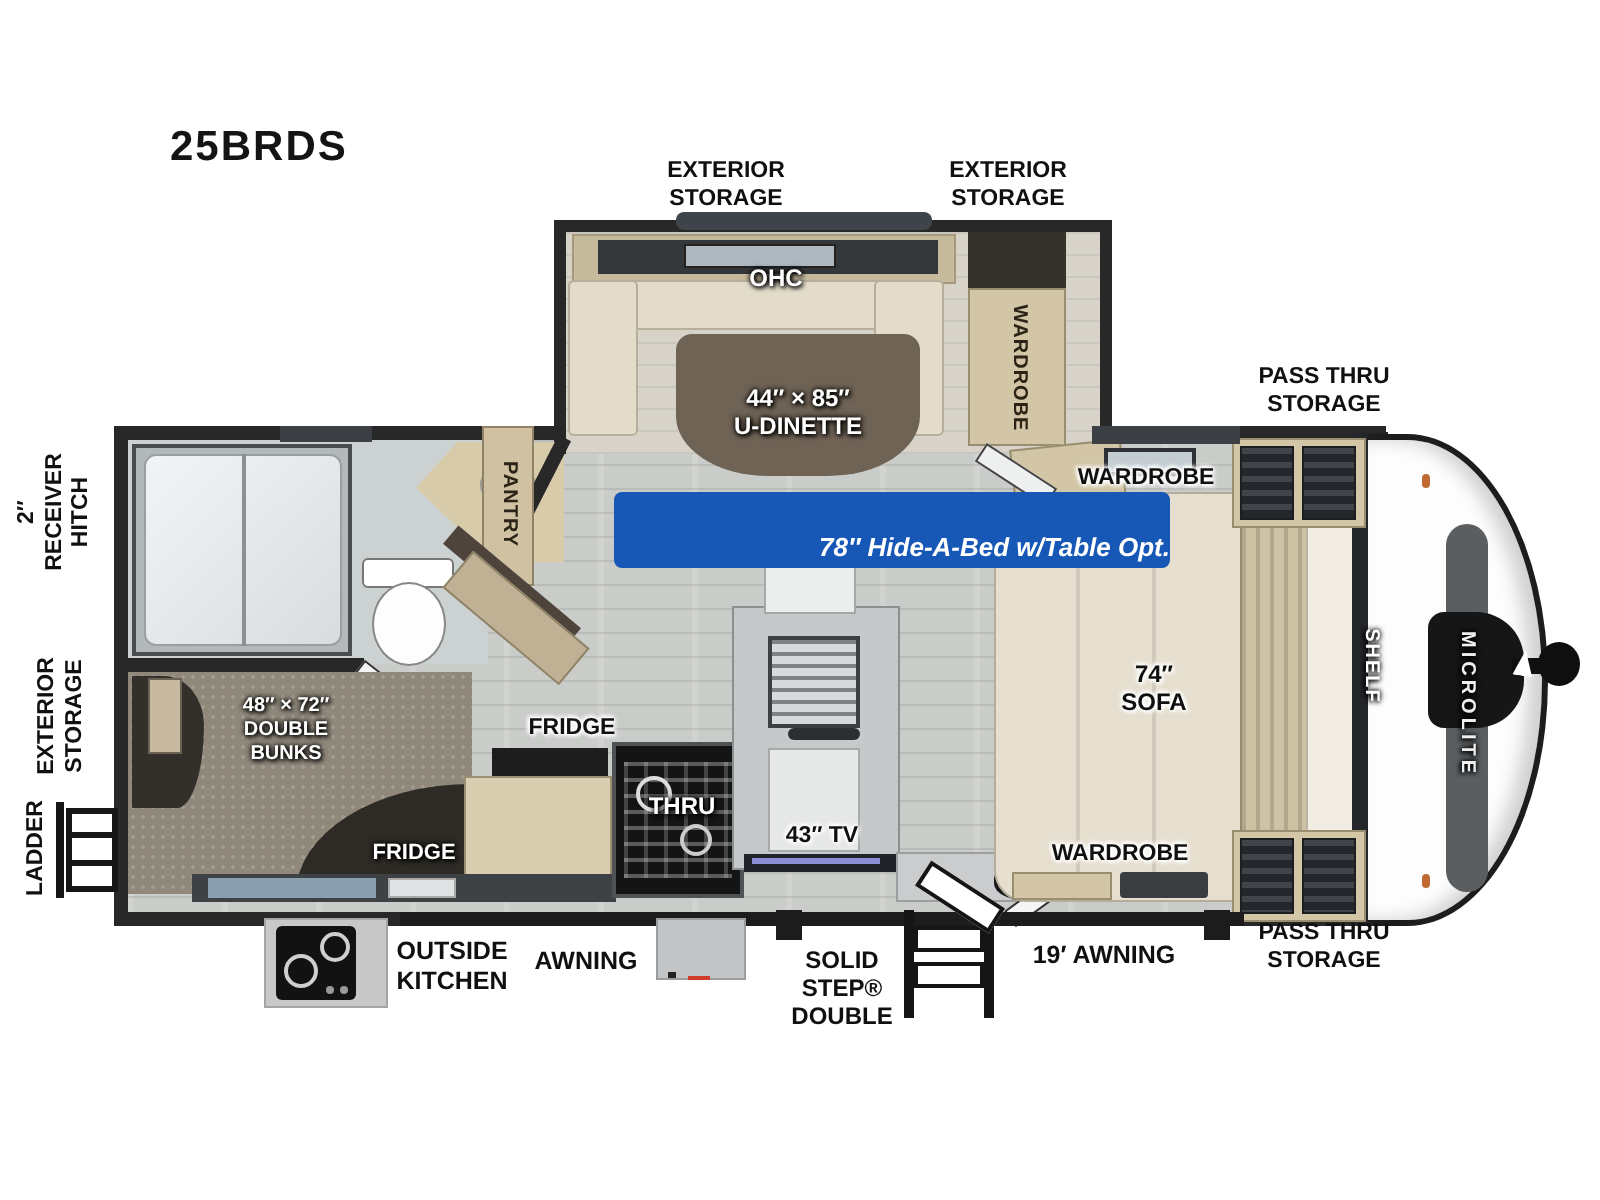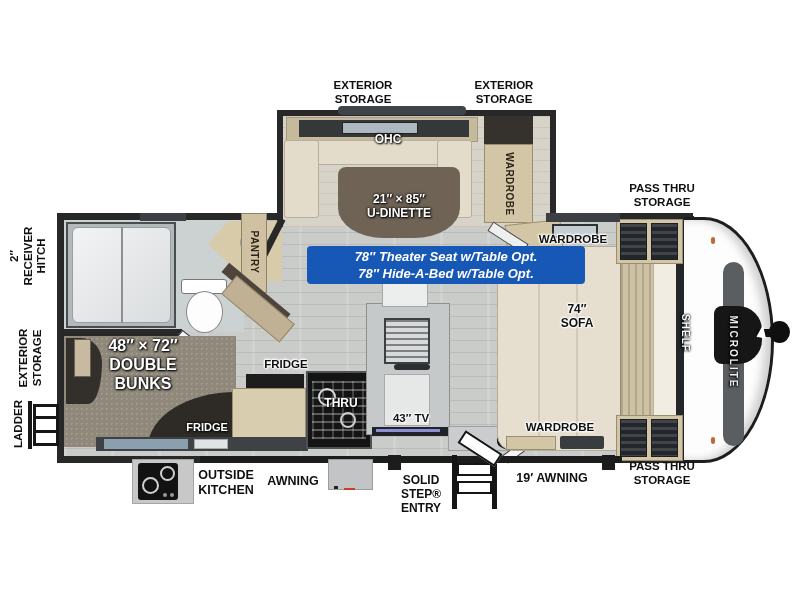--- a/index.html
+++ b/index.html
@@ -24,20 +24,21 @@
   .wood{background:#cec2a5;border:1px solid #958a6f;
     background-image:repeating-linear-gradient(90deg,rgba(110,95,70,.28) 0 2px,transparent 2px 7px);}
   .slat{background:repeating-linear-gradient(180deg,#41454a 0 3px,#23262a 3px 7px);border:1px solid #1c1e21;}
   .wall{background:#282828;}
 </style>
 </head>
 <body>
 
 <div id="stage">
 
+  <div style="left:85px;top:62px;font-size:21px;font-weight:600;letter-spacing:1px;color:#141414;">25BRDS</div>
 
   <div class="floor" style="left:57px;top:213px;width:636px;height:250px;border:7px solid #282828;"></div>
 
   <div class="slidefloor" style="left:288px;top:209px;width:260px;height:15px;"></div>
 
   <div class="slidefloor" style="left:277px;top:110px;width:279px;height:117px;border:6px solid #282828;border-bottom:none;"></div>
   <div style="left:338px;top:106px;width:128px;height:9px;background:#3f444a;border-radius:4px;"></div>
   <div style="left:286px;top:117px;width:192px;height:25px;background:#c6ba9d;border:1px solid #a79a7c;"></div>
   <div style="left:299px;top:120px;width:170px;height:17px;background:#35383b;"></div>
   <div style="left:342px;top:122px;width:76px;height:12px;background:#aeb8c0;border:1px solid #222;"></div>
@@ -105,22 +106,21 @@
   <div class="slat" style="left:620px;top:419px;width:27px;height:38px;"></div>
   <div class="slat" style="left:651px;top:419px;width:27px;height:38px;"></div>
   <div class="tan" style="left:506px;top:222px;width:56px;height:30px;transform:rotate(-6deg);"></div>
   <div style="left:487px;top:232px;width:42px;height:11px;background:#eef0f0;border:1px solid #444;transform:rotate(33deg);"></div>
   <div style="left:546px;top:213px;width:74px;height:9px;background:#3c4044;"></div>
   <div style="left:552px;top:224px;width:46px;height:14px;background:#c3cdd2;border:2px solid #2e3134;"></div>
   <div class="tan" style="left:506px;top:436px;width:50px;height:14px;"></div>
   <div style="left:560px;top:436px;width:44px;height:13px;background:#3a3d40;border-radius:2px;"></div>
 
   <div style="left:307px;top:246px;width:278px;height:38px;background:#1757b5;border-radius:4px;z-index:25;">
-    <div style="position:absolute;left:0;top:2px;width:100%;text-align:center;color:#fff;font-size:13px;font-weight:700;font-style:italic;line-height:18px;">78″ Theater Seat w/Table Opt.</div>
-    <div style="position:absolute;left:0;top:19px;width:100%;text-align:center;color:#fff;font-size:13px;font-weight:700;font-style:italic;line-height:18px;">78″ Hide-A-Bed w/Table Opt.</div>
+    <div style="position:absolute;left:0;top:19px;width:100%;text-align:right;color:#fff;font-size:13px;font-weight:700;font-style:italic;line-height:18px;">78″ Hide-A-Bed w/Table Opt.</div>
   </div>
 
   <div style="left:684px;top:217px;width:90px;height:246px;background:#fdfdfd;border:3px solid #1d1d1d;border-left:none;border-radius:2px 72px 72px 2px / 2px 126px 126px 2px;box-shadow:inset -7px 0 9px rgba(0,0,0,.18);z-index:20;"></div>
   <div style="left:723px;top:262px;width:21px;height:184px;background:#5a5e61;border-radius:11px;z-index:21;"></div>
   <div style="left:711px;top:237px;width:4px;height:7px;background:#c06a32;border-radius:2px;z-index:22;"></div>
   <div style="left:711px;top:437px;width:4px;height:7px;background:#c06a32;border-radius:2px;z-index:22;"></div>
   <div style="left:714px;top:306px;width:48px;height:58px;background:#161616;border-radius:8px 24px 24px 8px;z-index:23;"></div>
   <div style="left:756px;top:329px;width:28px;height:8px;background:#0f0f0f;z-index:23;"></div>
   <div style="left:769px;top:321px;width:21px;height:22px;background:#0f0f0f;border-radius:50%;z-index:23;"></div>
   <div style="left:757px;top:325px;width:10px;height:13px;background:#fff;clip-path:polygon(50% 0,100% 100%,0 100%);transform:rotate(8deg);z-index:24;"></div>
@@ -143,30 +143,30 @@
   <div style="left:334px;top:486px;width:4px;height:3px;background:#222;"></div>
   <div style="left:344px;top:488px;width:11px;height:2px;background:#d23b2a;"></div>
 
   <div style="left:33px;top:404px;width:26px;height:42px;background:#fff;border:3px solid #161616;">
     <div style="left:0;top:9px;width:100%;height:3px;background:#161616;"></div>
     <div style="left:0;top:23px;width:100%;height:3px;background:#161616;"></div>
   </div>
   <div style="left:28px;top:401px;width:4px;height:48px;background:#161616;"></div>
 
   <div class="lbl wlbl" style="left:388px;top:139px;font-size:12px;">OHC</div>
-  <div class="lbl wlbl" style="left:399px;top:206px;font-size:12px;">21″ × 85″
+  <div class="lbl wlbl" style="left:399px;top:206px;font-size:12px;">44″ × 85″
 U-DINETTE</div>
   <div class="lbl vr" style="left:509px;top:184px;font-size:10px;color:#2b2416;letter-spacing:.5px;">WARDROBE</div>
   <div class="lbl vr" style="left:254px;top:252px;font-size:10px;color:#2b2416;letter-spacing:.5px;">PANTRY</div>
   <div class="lbl halo" style="left:573px;top:240px;">WARDROBE</div>
-  <div class="lbl halo" style="left:577px;top:316px;font-size:12px;">74″
+  <div class="lbl halo" style="left:577px;top:344px;font-size:12px;">74″
 SOFA</div>
   <div class="lbl wlbl vr" style="left:685px;top:333px;font-size:10px;letter-spacing:1px;">SHELF</div>
   <div class="lbl halo" style="left:560px;top:428px;">WARDROBE</div>
-  <div class="lbl wlbl" style="left:143px;top:365px;font-size:16px;">48″ × 72″
+  <div class="lbl wlbl" style="left:143px;top:365px;font-size:10px;">48″ × 72″
 DOUBLE
 BUNKS</div>
   <div class="lbl wlbl" style="left:207px;top:427px;font-size:11px;">FRIDGE</div>
   <div class="lbl halo" style="left:286px;top:365px;">FRIDGE</div>
   <div class="lbl wlbl" style="left:341px;top:403px;font-size:12px;">THRU</div>
   <div class="lbl halo" style="left:411px;top:419px;">43″ TV</div>
   <div class="lbl wlbl vr" style="left:733px;top:352px;font-size:10px;letter-spacing:2px;z-index:26;color:#efefef;">MICROLITE</div>
 
   <div class="lbl" style="left:363px;top:93px;">EXTERIOR
 STORAGE</div>
@@ -180,16 +180,16 @@
 RECEIVER
 HITCH</div>
   <div class="lbl vl" style="left:31px;top:358px;">EXTERIOR
 STORAGE</div>
   <div class="lbl vl" style="left:19px;top:424px;">LADDER</div>
   <div class="lbl" style="left:226px;top:483px;font-size:12.5px;">OUTSIDE
 KITCHEN</div>
   <div class="lbl" style="left:293px;top:481px;font-size:12.5px;">AWNING</div>
   <div class="lbl" style="left:421px;top:494px;font-size:12px;">SOLID
 STEP®
-ENTRY</div>
+DOUBLE</div>
   <div class="lbl" style="left:552px;top:478px;font-size:12.5px;">19′ AWNING</div>
 
 </div>
 
 </body></html>

